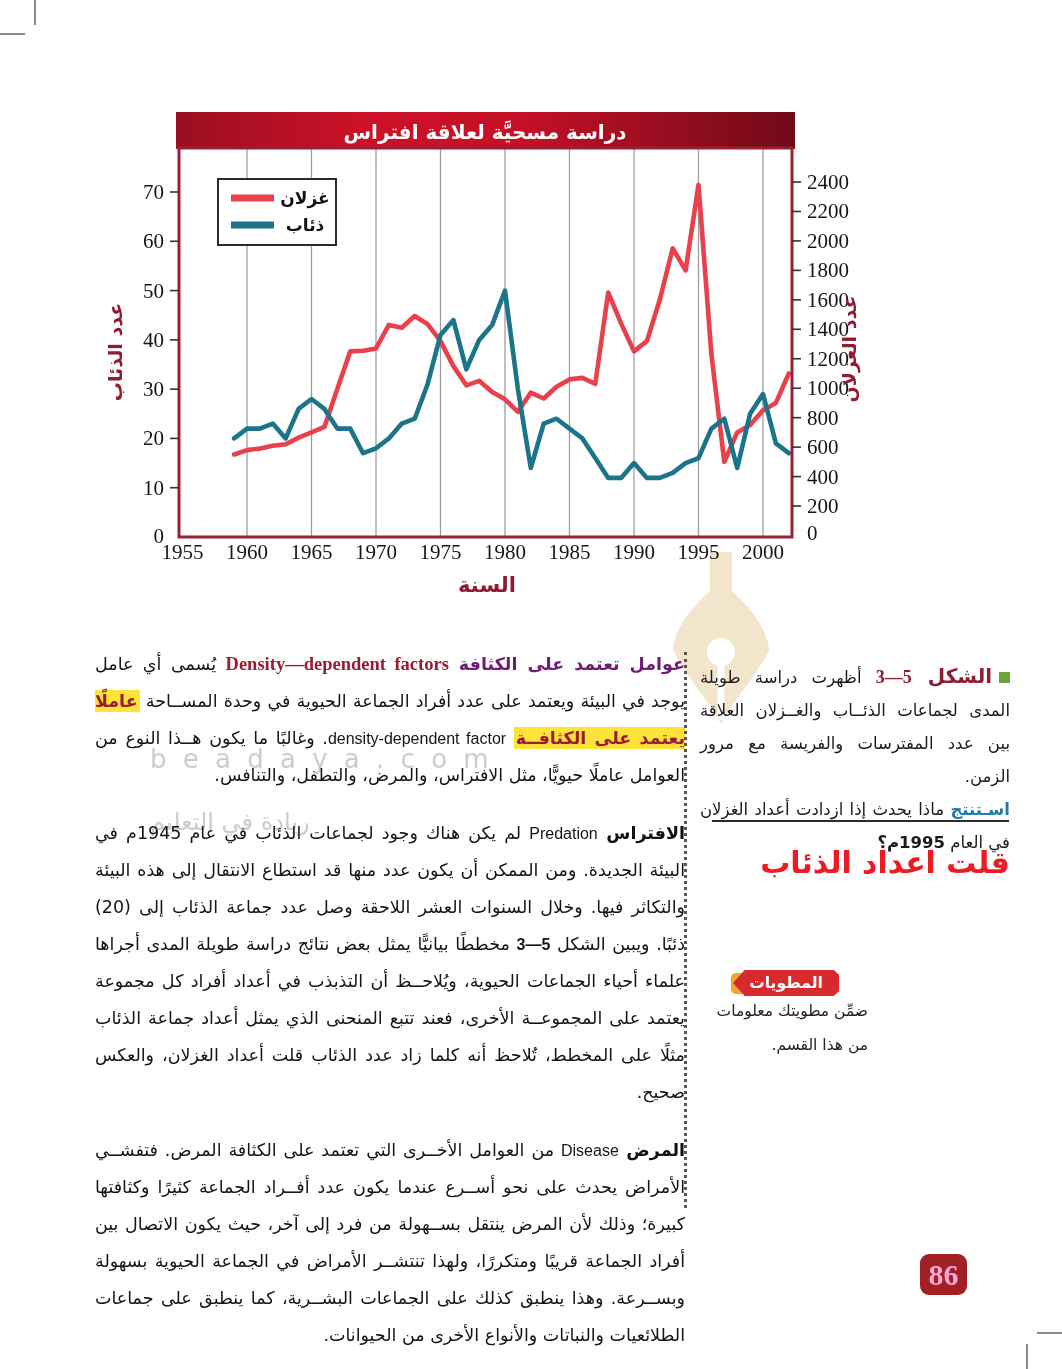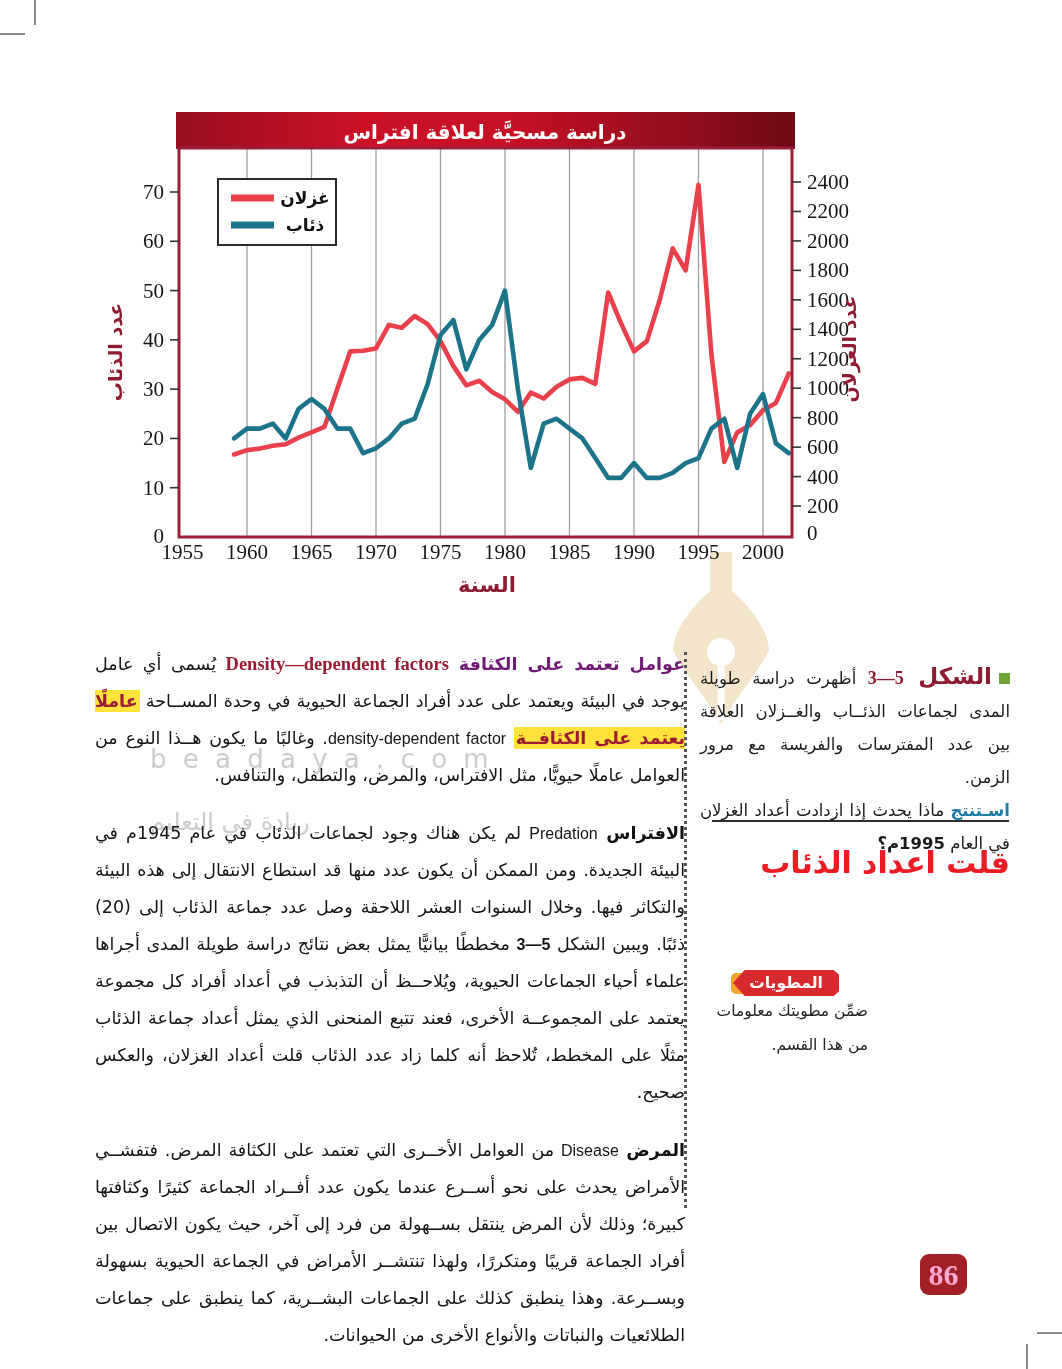--- a/index.html
+++ b/index.html
@@ -26,21 +26,21 @@
   .latin{font-family:Liberation Sans, sans-serif;font-size:16px;}
   .latin-bold{font-family:"Liberation Serif",serif;font-size:18.5px;font-weight:bold;color:#9b1b35;}
   .hl{background:#ffe23a;color:#9b1b35;font-weight:bold;padding:1px 2px;}
   
   #divider{position:absolute;left:684px;top:652px;height:556px;width:0;
            border-right:3px dotted #555;z-index:3;}
   
   #fig-caption{position:absolute;left:700px;top:660px;width:310px;direction:rtl;z-index:3;
                font-size:16.5px;line-height:33px;color:#1a1a1a;text-align:justify;}
   .fig-bullet{display:inline-block;width:11px;height:11px;background:#6ca438;margin-left:7px;}
-  .fig-label{color:#8e1c33;font-weight:bold;font-size:23px;}
+  .fig-label{color:#8e1c33;font-weight:bold;font-size:20px;}
   .fig-num{color:#8e1c33;font-weight:bold;font-size:18px;font-family:"Liberation Serif",serif;}
   .inquiry{color:#1e7ca6;font-weight:bold;}
   .qyear{font-weight:bold;}
   #sidebar-rule{position:absolute;left:712px;top:820px;width:297px;height:0;
                 border-top:2px solid #2b2b2b;z-index:3;}
   #section-heading{position:absolute;left:700px;top:843px;width:310px;direction:rtl;z-index:3;
                    padding-left:0;color:#ed1b24;font-weight:bold;font-size:30px;
                    line-height:40px;}
   #section-heading .pad{padding-left:28px;display:block;}
   

